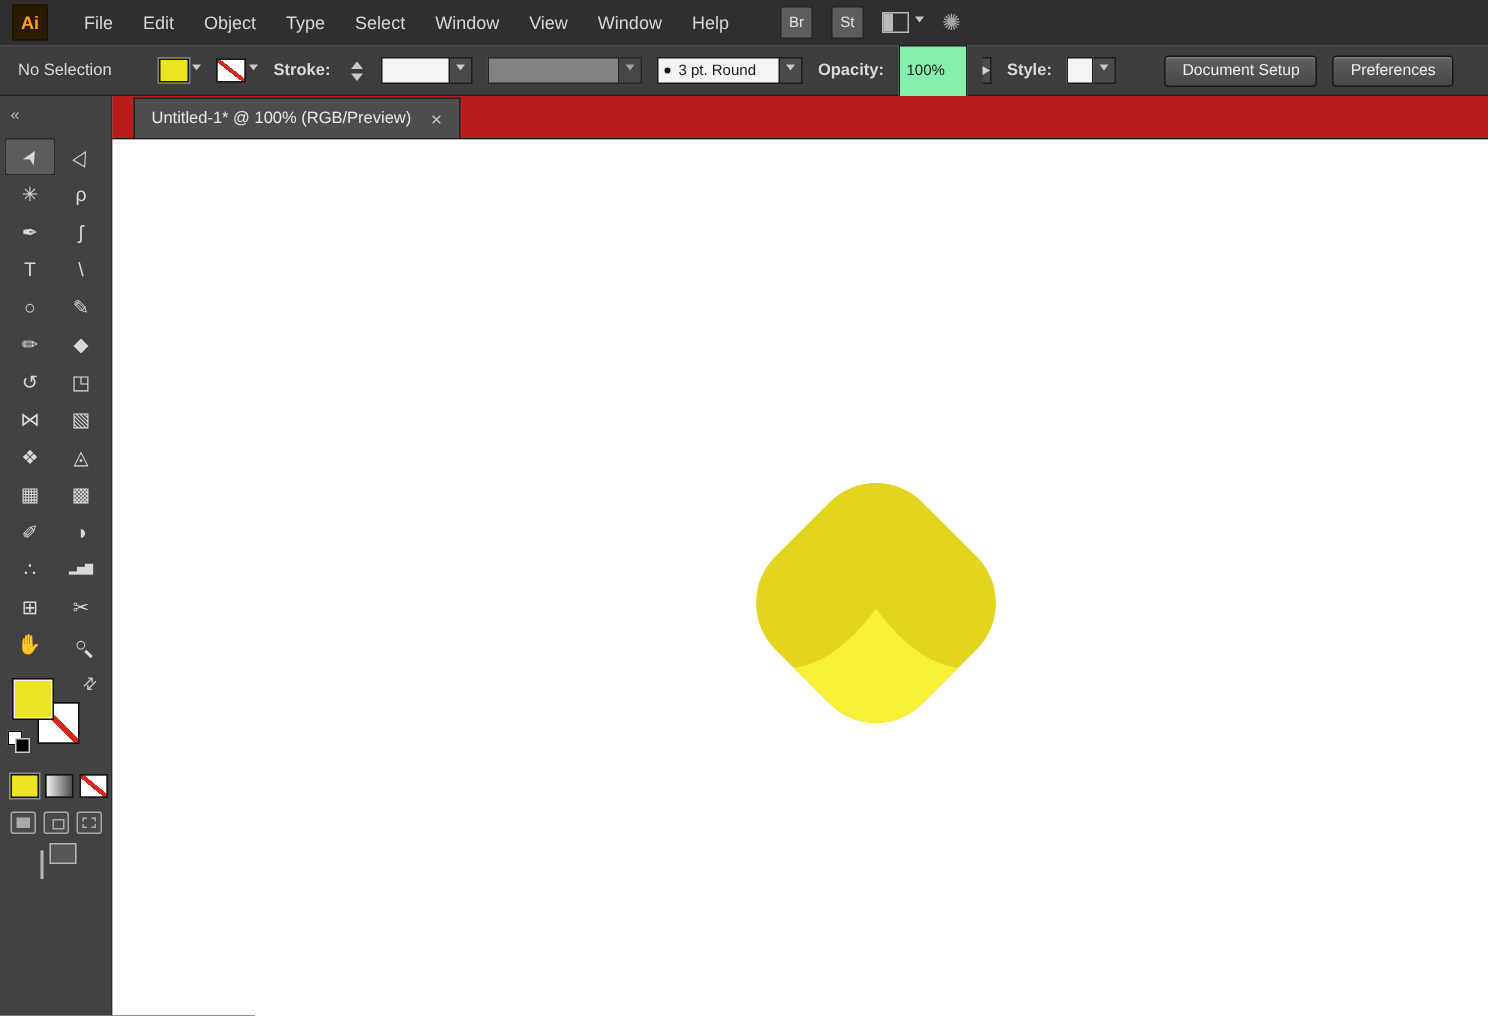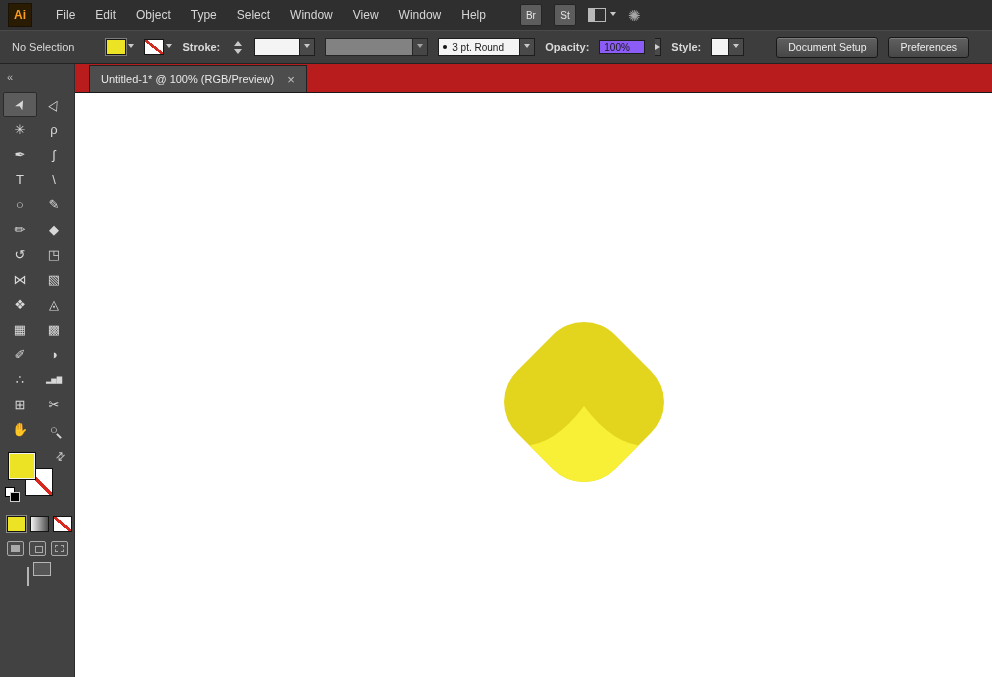--- a/index.html
+++ b/index.html
@@ -36,21 +36,21 @@
   .field{height:18px;background:#f4f4f4;border:1px solid #1d1d1d;display:flex;align-items:center;
          font-size:10px;color:#1a1a1a;padding:0 4px;box-sizing:border-box;}
   .field.sm{width:46px;}
   .field.xs{width:18px;}
   .dd-btn{width:15px;height:18px;background:#4a4a4a;border:1px solid #1d1d1d;border-left:0;display:flex;
           align-items:center;justify-content:center;box-sizing:border-box;}
   .brushprev{width:88px;background:#9d9d9d;}
   .disabled{opacity:.72;}
   .brushdef{width:82px;gap:5px;}
   .dot{width:4px;height:4px;background:#141414;border-radius:50%;flex:0 0 auto;}
-  .opacity-input{width:46px;height:14px;background:#8b5cf6;border:1px solid #1d1d1d;font-size:10px;color:#1a1a1a;
+  .opacity-input{width:46px;height:35px;background:#86efac;border:1px solid #1d1d1d;font-size:10px;color:#1a1a1a;
                  padding:0 4px;box-sizing:border-box;font-family:"Liberation Sans",sans-serif;}
   .flyout{width:14px;height:18px;background:#4a4a4a;border:1px solid #1d1d1d;border-left:0;display:flex;
           align-items:center;justify-content:center;cursor:pointer;box-sizing:border-box;}
   .flyout::after{content:"";width:0;height:0;border:3px solid transparent;border-left:5px solid #cfcfcf;border-right:0;}
   .cb-btn{height:21px;padding:0 11px;background:linear-gradient(#606060,#474747);border:1px solid #181818;border-radius:3px;
           color:#ededed;font-size:10.5px;box-shadow:inset 0 1px 0 rgba(255,255,255,.18);cursor:pointer;
           font-family:"Liberation Sans",sans-serif;white-space:nowrap;}
   .cb-icon{display:flex;align-items:center;gap:3px;cursor:pointer;}
   .grid-ic{width:15px;height:12px;border:1px solid #b5b5b5;position:relative;}
   .grid-ic::after{content:"";position:absolute;left:2px;top:2px;right:7px;bottom:2px;background:#b5b5b5;}

